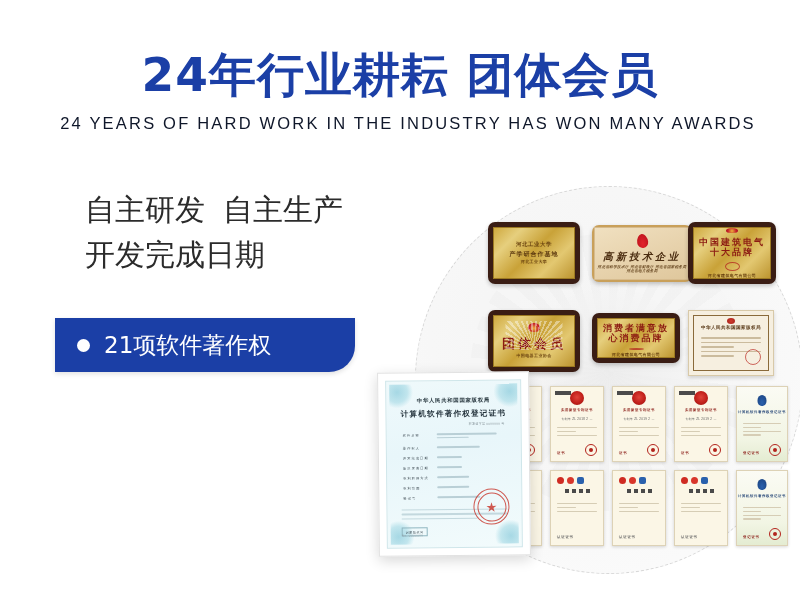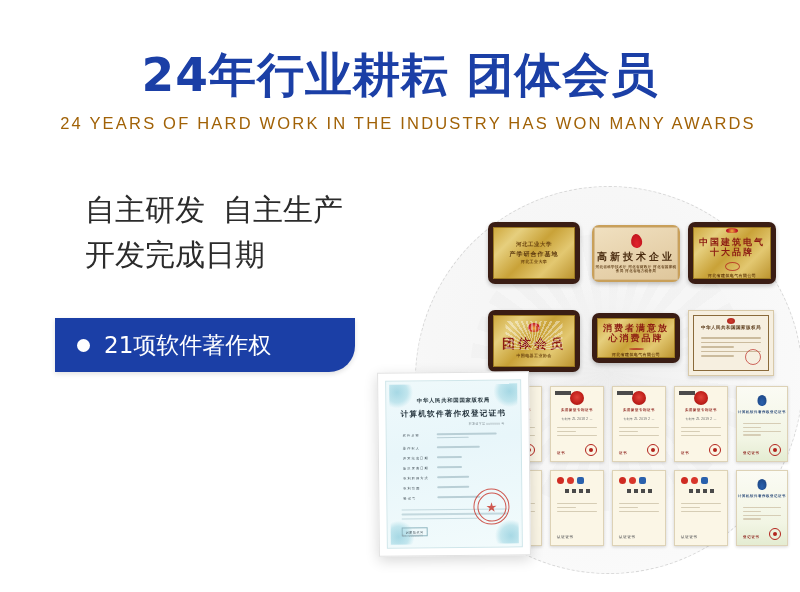--- a/index.html
+++ b/index.html
@@ -14,21 +14,21 @@
   
   .header{position:absolute;left:0;top:48px;width:800px;text-align:center;}
   .title{
     font-size:47px;line-height:54px;font-weight:bold;
     color:#1b3fa6;letter-spacing:1px;white-space:nowrap;
     font-family:"DejaVu Sans",sans-serif;
   }
   .subtitle{
     margin-top:11px;
     font-size:16.5px;line-height:20px;font-weight:300;
-    color:#a16207;letter-spacing:2.2px;white-space:nowrap;
+    color:#0f172a;letter-spacing:2.2px;white-space:nowrap;
     font-family:"Liberation Sans",sans-serif;
     padding-left:16px;
   }
 
   
   .left{position:absolute;left:85px;top:190px;width:320px;}
   .lead{
     font-size:30px;line-height:45px;color:#2b2b2b;
     font-family:Liberation Mono, monospace;font-weight:400;
     white-space:nowrap;
@@ -326,21 +326,21 @@
     <div class="circle-bg"></div>
 
     <div class="plaque gold" style="left:98px;top:42px;width:92px;height:62px;">
       <div class="inner">
         <div class="ptxt gold-arc">河北工业大学</div>
         <div class="ptxt gold-main dark">产学研合作基地</div>
         <div class="ptxt gold-sub">河北工业大学</div>
       </div>
     </div>
 
-    <div class="plaque cream" style="left:202px;top:45px;width:88px;height:57px;">
+    <div class="plaque cream" style="left:202px;top:45px;width:100px;height:57px;font-style:italic;">
       <div class="inner">
         <div class="flame"></div>
         <div class="ptxt cream-main">高新技术企业</div>
         <div class="ptxt cream-sub">河北省科学技术厅 河北省财政厅
 河北省国家税务局 河北省地方税务局</div>
       </div>
     </div>
 
     <div class="plaque gold" style="left:298px;top:42px;width:88px;height:62px;">
       <div class="inner">

